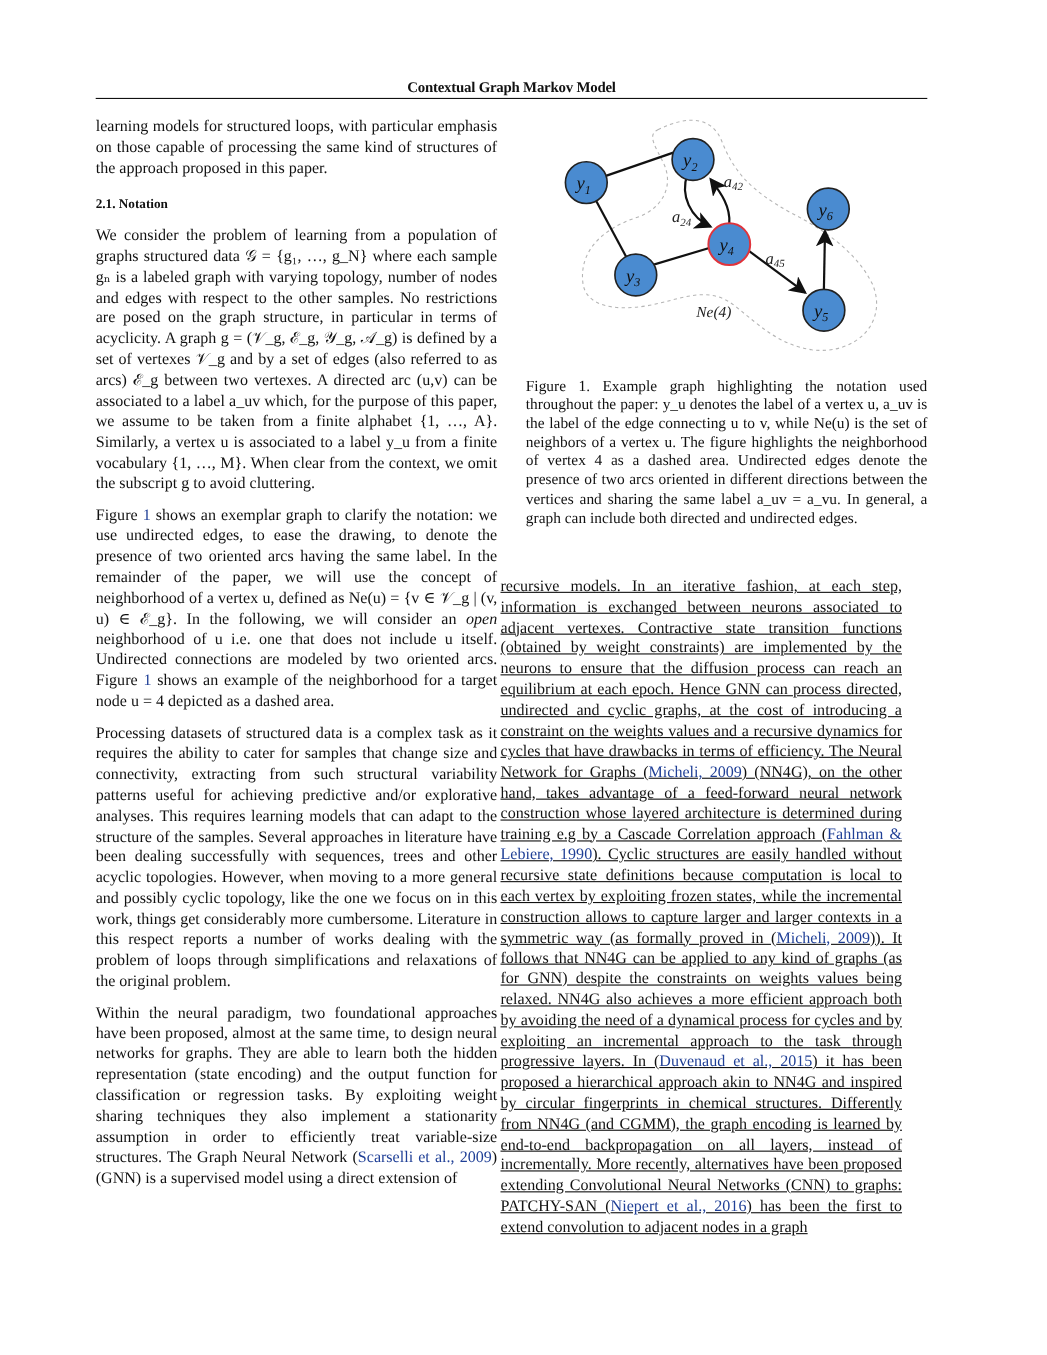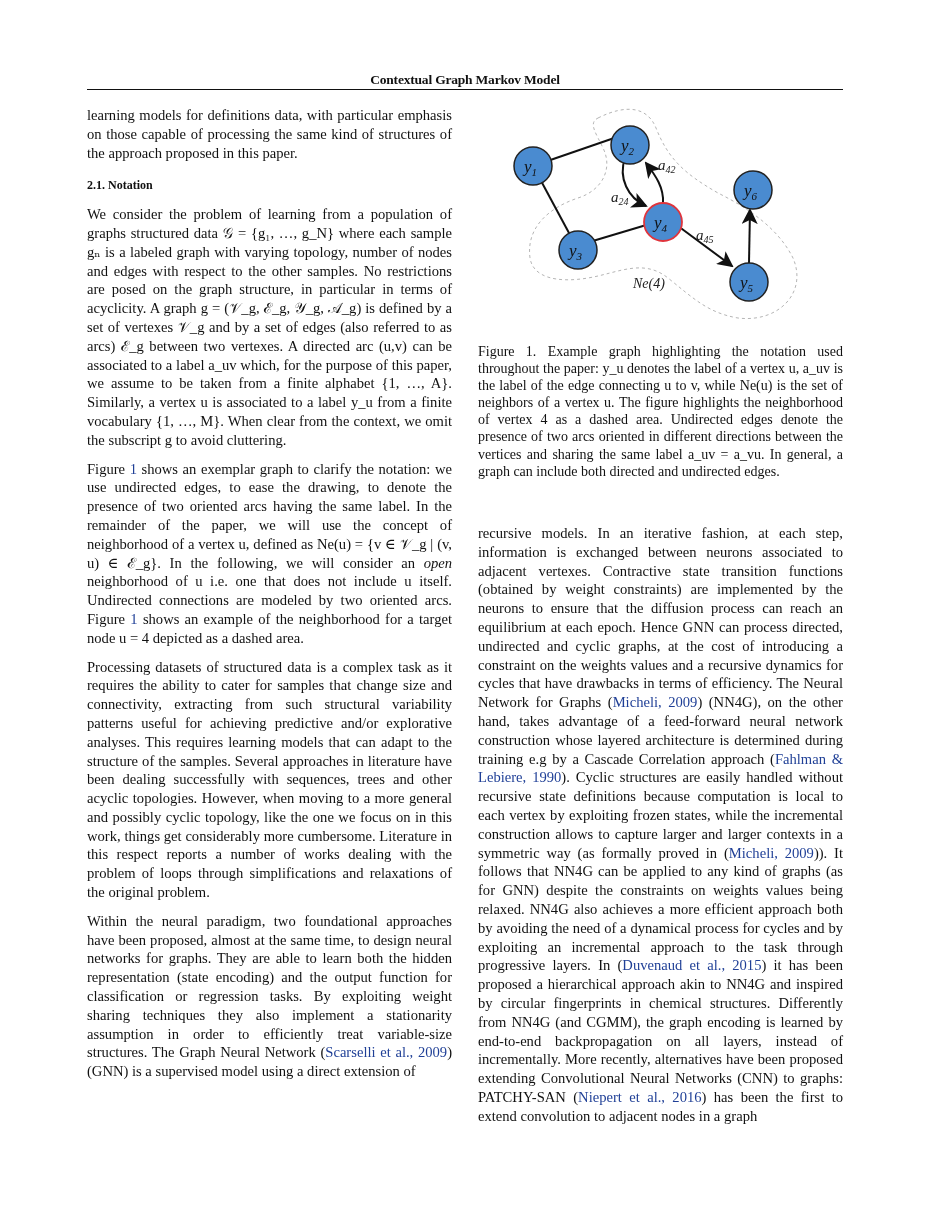--- a/index.html
+++ b/index.html
@@ -3,35 +3,35 @@
 <meta charset="utf-8">
 <style>
   html, body { margin: 0; padding: 0; background: #ffffff; }
   body { width: 952px; height: 1232px; position: relative; overflow: hidden;
          font-family: "Liberation Serif", "DejaVu Serif", serif; color: #111; }
   .running-head { position: absolute; left: 87px; top: 72px; width: 756px; text-align: center;
                   font-weight: bold; font-size: 13.5px; letter-spacing: -0.2px; font-family: Liberation Serif, serif; }
   .head-rule { position: absolute; left: 87px; top: 89px; width: 756px; height: 0; border-top: 1.4px solid #111; }
   .col { position: absolute; width: 365px; font-size: 14.6px; line-height: 18.8px; text-align: justify; hyphens: manual; }
   .col-left { left: 87px; top: 106px; }
-  .col-right { left: 478px; top: 524px; }
+  .col-right { left: 455px; top: 524px; text-decoration: underline; }
   .col p { margin: 0 0 10px 0; }
   .col h3 { font-size: 12px; font-weight: bold; margin: 14px 0 10px 0; line-height: 18.8px; }
   .cite { color: #1f3f96; }
   .figure { position: absolute; left: 478px; top: 98px; width: 365px; height: 235px; }
   .caption { position: absolute; left: 478px; top: 343px; width: 365px; font-size: 14px; line-height: 17.1px; text-align: justify; }
 </style>
 </head>
 <body>
 
 <div class="running-head">Contextual Graph Markov Model</div>
 <div class="head-rule"></div>
 
 <div class="col col-left">
-  <p>learning models for definitions data, with particular emphasis on those capable of processing the same kind of structures of the approach proposed in this paper.</p>
+  <p>learning models for structured loops, with particular emphasis on those capable of processing the same kind of structures of the approach proposed in this paper.</p>
   <h3>2.1. Notation</h3>
   <p>We consider the problem of learning from a population of graphs structured data 𝒢 = {g₁, …, g_N} where each sample gₙ is a labeled graph with varying topology, number of nodes and edges with respect to the other samples. No restrictions are posed on the graph structure, in particular in terms of acyclicity. A graph g = (𝒱_g, ℰ_g, 𝒴_g, 𝒜_g) is defined by a set of vertexes 𝒱_g and by a set of edges (also referred to as arcs) ℰ_g between two vertexes. A directed arc (u,v) can be associated to a label a_uv which, for the purpose of this paper, we assume to be taken from a finite alphabet {1, …, A}. Similarly, a vertex u is associated to a label y_u from a finite vocabulary {1, …, M}. When clear from the context, we omit the subscript g to avoid cluttering.</p>
   <p><span>Figure </span><a class="cite">1</a><span> shows an exemplar graph to clarify the notation: we use undirected edges, to ease the drawing, to denote the presence of two oriented arcs having the same label. In the remainder of the paper, we will use the concept of neighborhood of a vertex u, defined as Ne(u) = {v ∈ 𝒱_g | (v, u) ∈ ℰ_g}. In the following, we will consider an </span><em>open</em><span> neighborhood of u i.e. one that does not include u itself. Undirected connections are modeled by two oriented arcs. Figure </span><a class="cite">1</a><span> shows an example of the neighborhood for a target node u = 4 depicted as a dashed area.</span></p>
   <p>Processing datasets of structured data is a complex task as it requires the ability to cater for samples that change size and connectivity, extracting from such structural variability patterns useful for achieving predictive and/or explorative analyses. This requires learning models that can adapt to the structure of the samples. Several approaches in literature have been dealing successfully with sequences, trees and other acyclic topologies. However, when moving to a more general and possibly cyclic topology, like the one we focus on in this work, things get considerably more cumbersome. Literature in this respect reports a number of works dealing with the problem of loops through simplifications and relaxations of the original problem.</p>
   <p><span>Within the neural paradigm, two foundational approaches have been proposed, almost at the same time, to design neural networks for graphs. They are able to learn both the hidden representation (state encoding) and the output function for classification or regression tasks. By exploiting weight sharing techniques they also implement a stationarity assumption in order to efficiently treat variable-size structures. The Graph Neural Network (</span><a class="cite">Scarselli et al., 2009</a><span>) (GNN) is a supervised model using a direct extension of</span></p>
 </div>
 
 <div class="figure">
   <svg width="365" height="235" viewBox="0 0 365 235" xmlns="http://www.w3.org/2000/svg" font-family="Liberation Serif, DejaVu Serif, serif">
     <defs>

